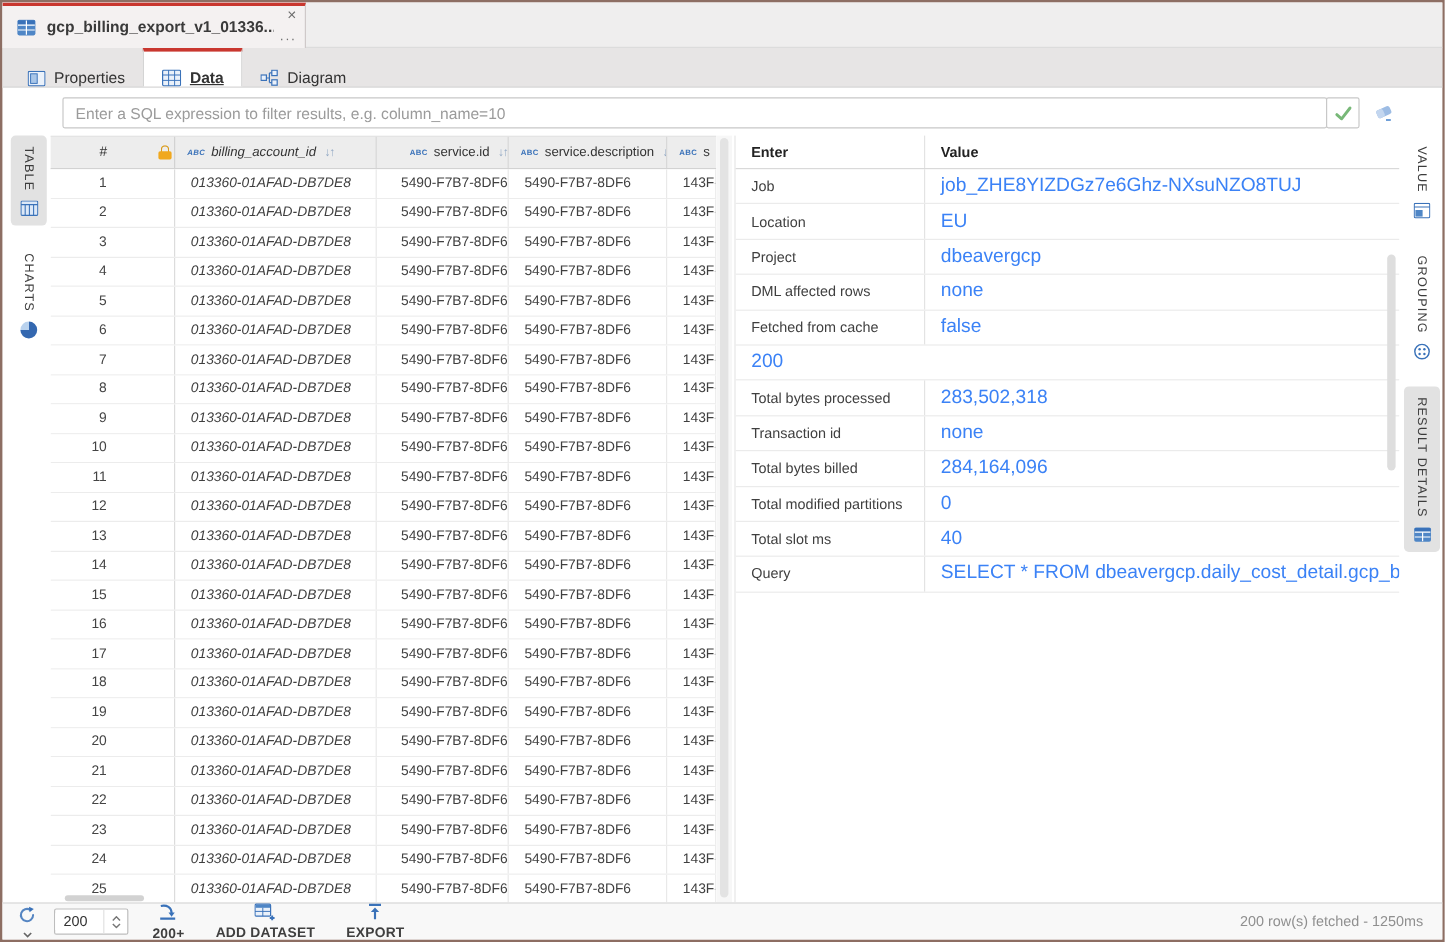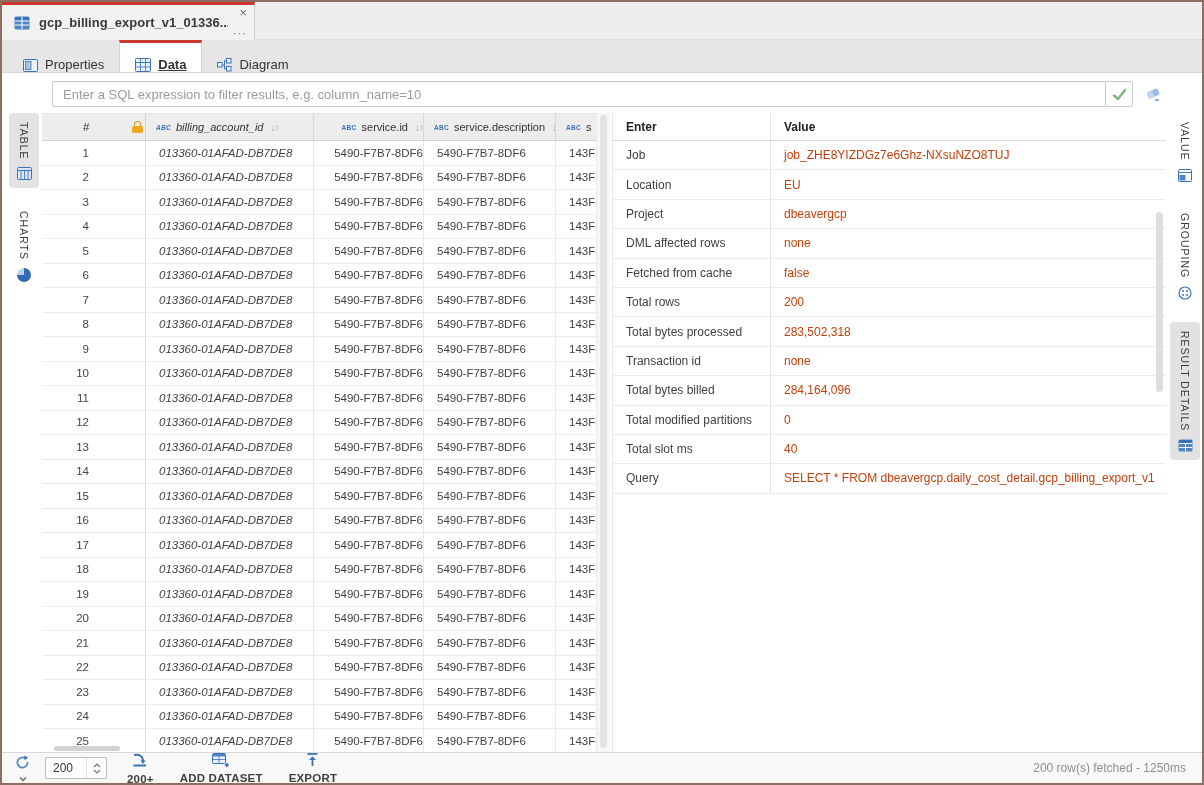--- a/index.html
+++ b/index.html
@@ -53,21 +53,21 @@
   .vscroll { position:absolute; left:595px; top:111px; width:13px; bottom:31px; background:#f7f7f7; }
   .vscroll .thumb { position:absolute; left:3px; top:2px; bottom:4px; width:7px; border-radius:4px; background:#e3e3e3; }
 
   
   .details { position:absolute; left:610px; top:111px; width:554px; bottom:31px; border-left:1px solid #e6e6e6; background:#fff; }
   .dt-header { display:flex; height:28px; border-bottom:1px solid #d9d9d9; align-items:center; }
   .dt-header .h { font-size:12px; font-weight:700; color:#222; padding-left:13px; }
   .dt-h-name { width:158px; border-right:1px solid #e3e3e3; height:100%; display:flex; align-items:center; }
   .dt-row { display:flex; height:29.4px; border-bottom:1px solid #ebebeb; }
   .dt-name { width:158px; border-right:1px solid #e3e3e3; font-size:12px; color:#3f3f3f; display:flex; align-items:center; padding-left:13px; white-space:nowrap; overflow:hidden; }
-  .dt-value { flex:1; font-size:12px; color:#c2410c; display:flex; align-items:center; padding-left:13px; white-space:nowrap; overflow:hidden; }
+  .dt-value { flex:1; font-size:16px; color:#3b82f6; display:flex; align-items:center; padding-left:13px; white-space:nowrap; overflow:hidden; }
   .dt-scroll { position:absolute; right:3px; top:99px; width:7px; height:180px; border-radius:4px; background:#dedede; }
 
   
   .toolbar { position:absolute; left:0; right:0; bottom:0; height:31px; background:#f8f8f8; border-top:1px solid #d8d8d8; display:flex; align-items:center; padding:0 12px; gap:8px; }
   .tb-group { display:flex; align-items:center; gap:5px;flex-direction:column; }
   .tb-label { font-size:11.5px; font-weight:700; color:#3f3f3f; letter-spacing:0.2px; }
   .spinner { display:flex; align-items:center; width:62px; height:22px; border:1px solid #bdbdbd; border-radius:2px; background:#fff; margin-left:6px; margin-right:12px; }
   .spinner input { border:none; outline:none; width:40px; font-size:12px; color:#333; padding-left:7px; font-family:inherit; }
   .spin-btns { display:flex; flex-direction:column; align-items:center; justify-content:center; flex:1; height:100%; border-left:1px solid #e2e2e2; gap:1px; }
   .status { margin-left:auto; font-size:12px; color:#8f8f8f; padding-right:4px; }
@@ -414,21 +414,20 @@
           </div>
           <div class="dt-row">
             <div class="dt-name">DML affected rows</div>
             <div class="dt-value">none</div>
           </div>
           <div class="dt-row">
             <div class="dt-name">Fetched from cache</div>
             <div class="dt-value">false</div>
           </div>
           <div class="dt-row">
-            <div class="dt-name">Total rows</div>
             <div class="dt-value">200</div>
           </div>
           <div class="dt-row">
             <div class="dt-name">Total bytes processed</div>
             <div class="dt-value">283,502,318</div>
           </div>
           <div class="dt-row">
             <div class="dt-name">Transaction id</div>
             <div class="dt-value">none</div>
           </div>

